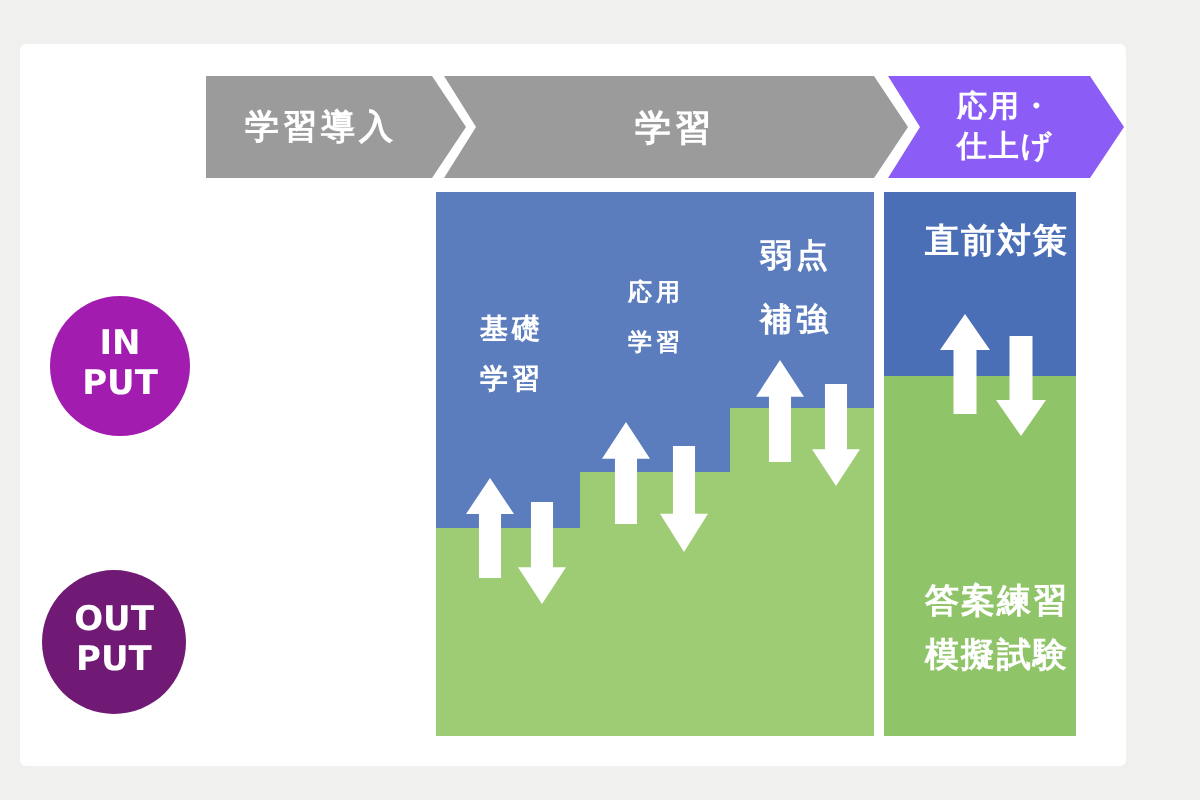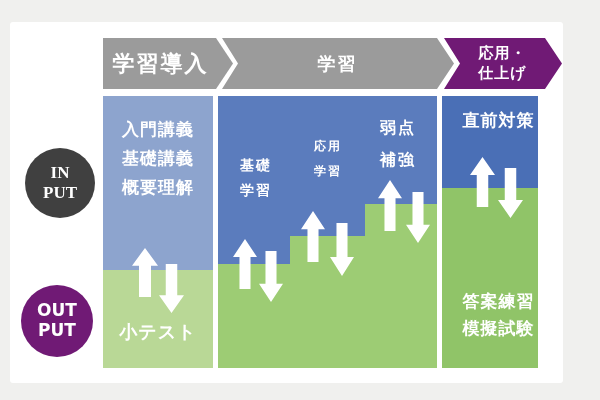--- a/index.html
+++ b/index.html
@@ -16,21 +16,21 @@
   }
 
   
   .banner {
     position:absolute; top:38px; height:51px;
     display:flex; align-items:center; justify-content:center;
     color:#fff; font-weight:bold; text-align:center;
     white-space:pre-line;
   }
   .banner-1 {
-    left:103px; width:130px; font-size:22px; letter-spacing:2px;
+    left:103px; width:130px; font-size:17px; letter-spacing:2px;
     padding-right:15px;
     clip-path:polygon(0 0, calc(100% - 17px) 0, 100% 50%, calc(100% - 17px) 100%, 0 100%);
   }
   .banner-2 {
     left:222px; width:232px; font-size:18px; letter-spacing:2px;
     padding-left:14px; padding-right:15px;
     clip-path:polygon(0 0, calc(100% - 17px) 0, 100% 50%, calc(100% - 17px) 100%, 0 100%, 16px 50%);
   }
   .banner-3 {
     left:444px; width:118px; font-size:15px; line-height:1.3; letter-spacing:1px;
@@ -100,42 +100,34 @@
 
 <div class="stage">
   <div class="panel"></div>
 
   <div class="banner banner-1" style="background-color: rgb(155, 155, 155);">
     <span>学習導入</span>
   </div>
   <div class="banner banner-2" style="background-color: rgb(155, 155, 155);">
     <span>学習</span>
   </div>
-  <div class="banner banner-3" style="background-color: #701a75; align-items: center;">
+  <div class="banner banner-3" style="background-color: #8b5cf6; align-items: center;">
     <span>応用・
 仕上げ</span>
   </div>
 
-  <div class="badge badge-input" style="background-color: #404040; font-family: Liberation Serif, serif;">
+  <div class="badge badge-input" style="background-color: #a21caf;">
     <span>IN
 PUT</span>
   </div>
   <div class="badge badge-output" style="background-color: #701a75;">
     <span>OUT
 PUT</span>
   </div>
 
-  <div class="col col-1">
-    <div class="block in-block" style="background-color: rgb(141, 164, 206);"></div>
-    <div class="block out-block" style="background-color: rgb(185, 216, 150);"></div>
-    <div class="col-label lbl-intro-in">入門講義
-基礎講義
-概要理解</div>
-    <div class="col-label lbl-intro-out">小テスト</div>
-  </div>
 
   <div class="col col-2">
     <div class="block in-block" style="background-color: rgb(91, 124, 189);"></div>
     <div class="step step-1" style="background-color: rgb(157, 204, 116);"></div>
     <div class="step step-2" style="background-color: rgb(157, 204, 116);"></div>
     <div class="step step-3" style="background-color: rgb(157, 204, 116);"></div>
     <div class="col-label lbl-step-1">基礎
 学習</div>
     <div class="col-label lbl-step-2">応用
 学習</div>

